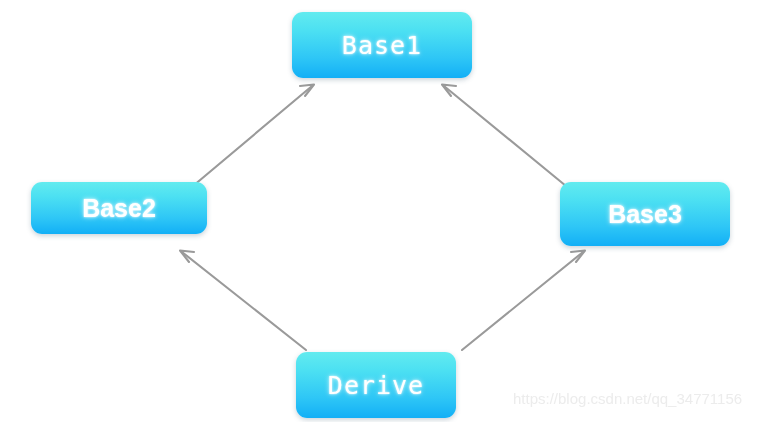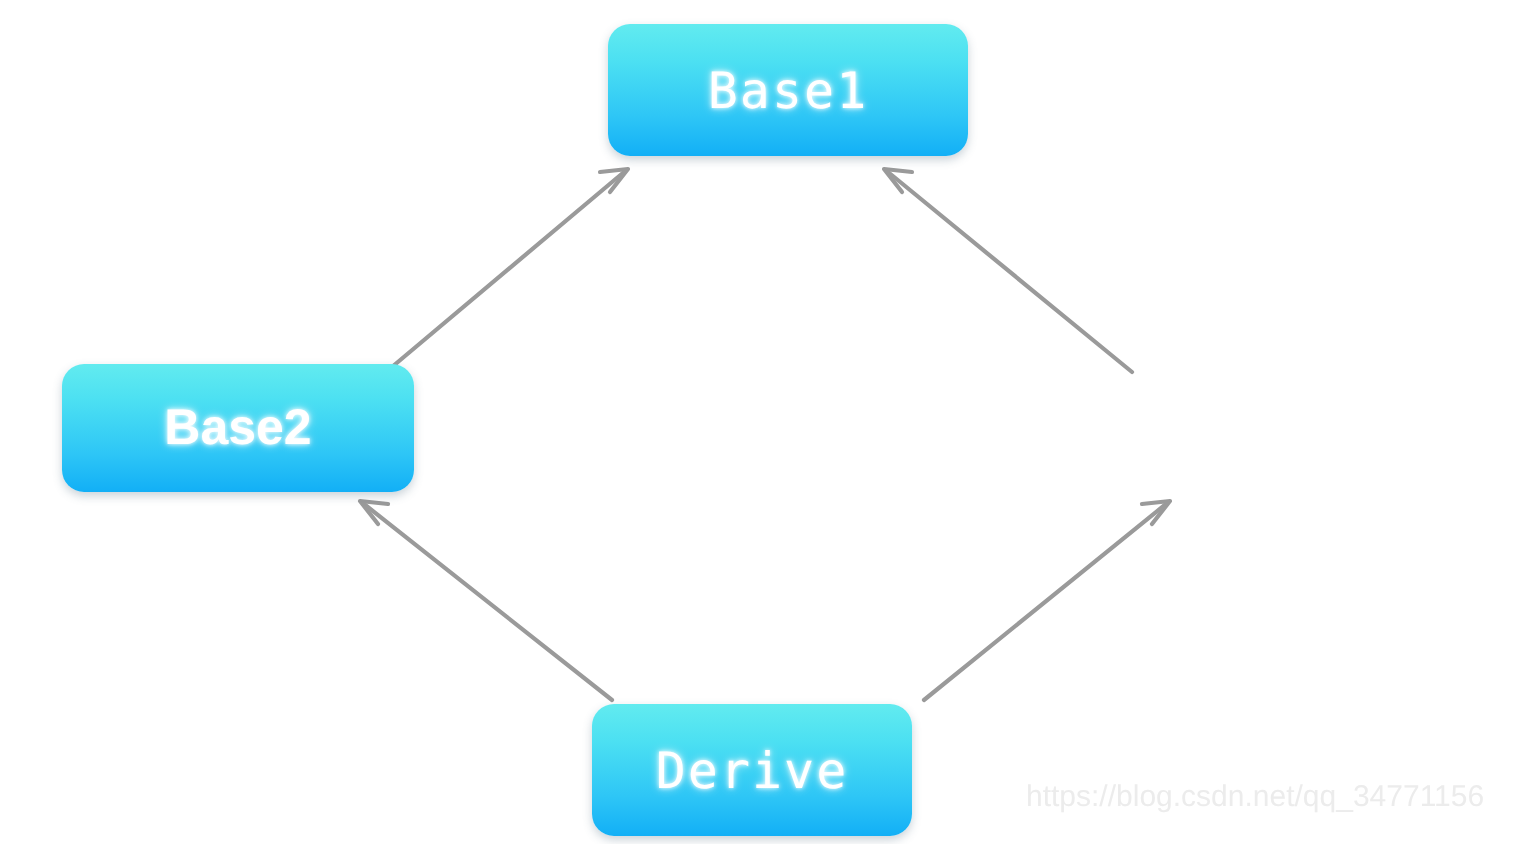--- a/index.html
+++ b/index.html
@@ -47,22 +47,22 @@
     font-size: 25px;
     font-weight: normal;
     letter-spacing: 1px;
   }
   .sans .node-label {
     font-family: "Liberation Sans", sans-serif;
     font-size: 25px;
     font-weight: bold;
     letter-spacing: 0px;
   }
-  #node-base1 { left: 292px; top: 12px;  width: 180px; height: 66px; margin-left: 12px; }
-  #node-base2 { left: 31px;  top: 182px; width: 176px; height: 64px; }
+  #node-base1 { left: 292px; top: 12px;  width: 180px; height: 66px; }
+  #node-base2 { left: 31px;  top: 182px; width: 176px; height: 52px; }
   #node-base3 { left: 560px; top: 182px; width: 170px; height: 64px; }
   #node-derive{ left: 296px; top: 352px; width: 160px; height: 66px; }
 
   #watermark {
     position: absolute;
     left: 513px;
     top: 390px;
     font-family: "Liberation Sans", sans-serif;
     font-size: 15px;
     color: #ececec;
@@ -99,20 +99,23 @@
   </svg>
 
   <div class="node mono" id="node-base1">
     <span class="node-label">Base1</span>
   </div>
 
   <div class="node sans" id="node-base2">
     <span class="node-label">Base2</span>
   </div>
 
+  <div class="node sans" id="node-base3">
+    <span class="node-label">Base3</span>
+  </div>
 
   <div class="node mono" id="node-derive">
     <span class="node-label">Derive</span>
   </div>
 
   <div id="watermark">https://blog.csdn.net/qq_34771156</div>
 
 </div>
 
 </body></html>

